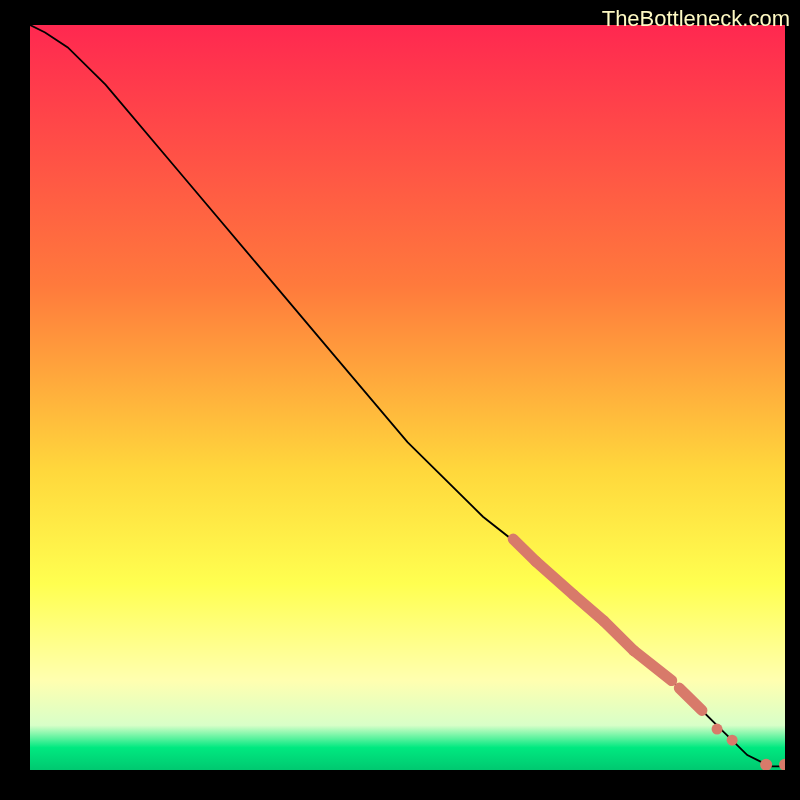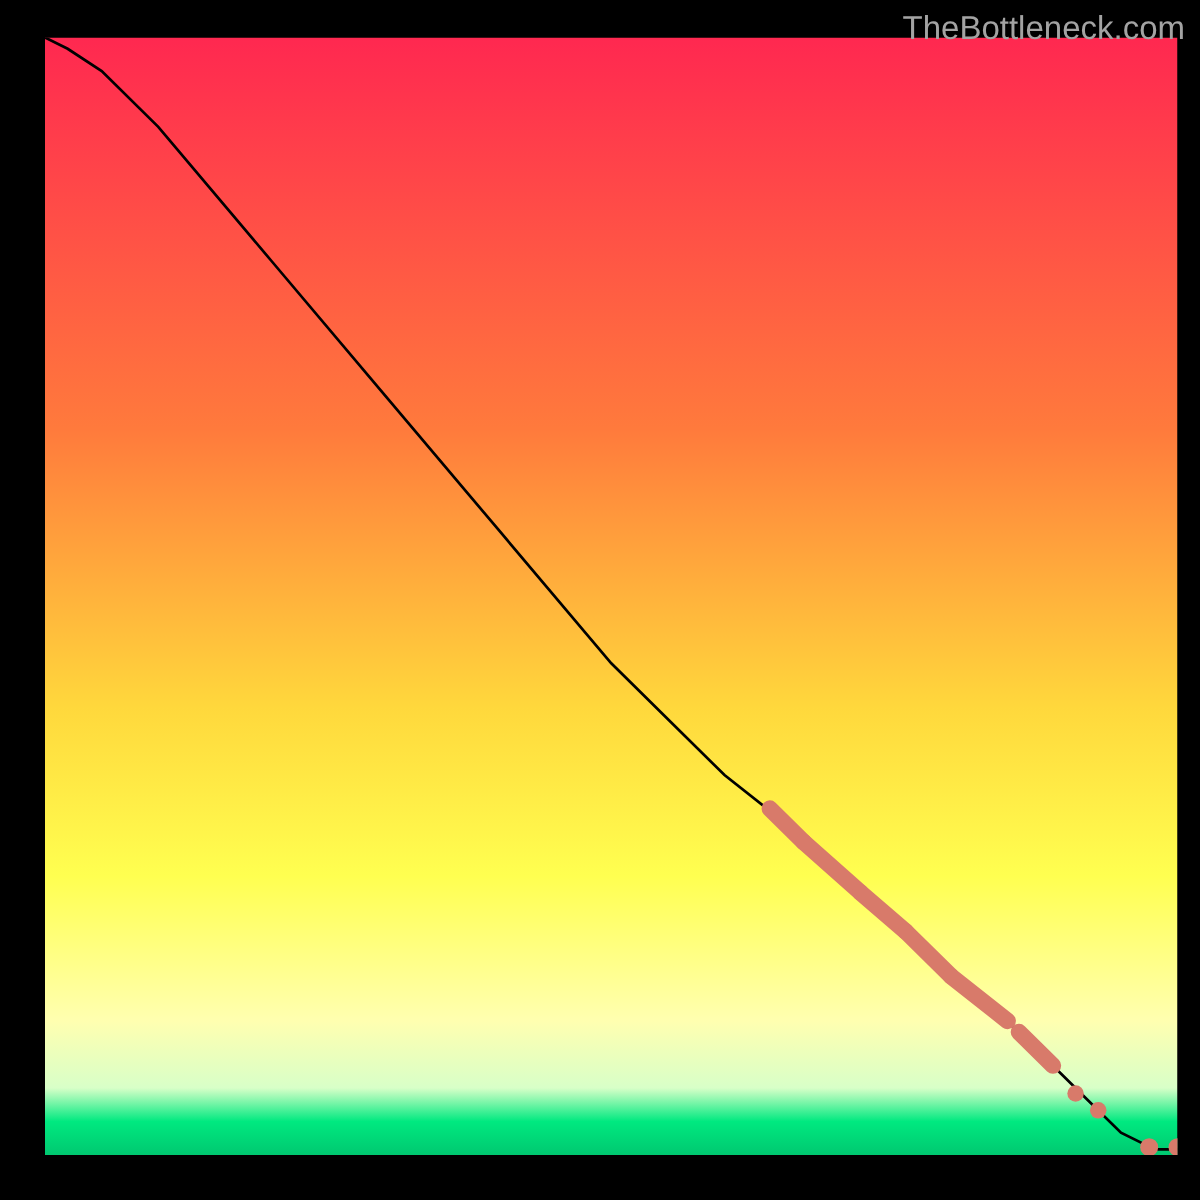--- a/index.html
+++ b/index.html
@@ -8,21 +8,21 @@
     height: 800px;
     background: #000;
     position: relative;
     font-family: Arial, sans-serif;
     overflow: hidden;
   }
   .watermark {
     position: absolute;
     top: 6px;
     right: 10px;
-    color: #a3a3a3;
+    color: #fef9c3;
     font-size: 22px;
     font-weight: normal;
     z-index: 10;
   }
   .plot-area {
     position: absolute;
     left: 30px;
     top: 25px;
     width: 755px;
     height: 745px;

